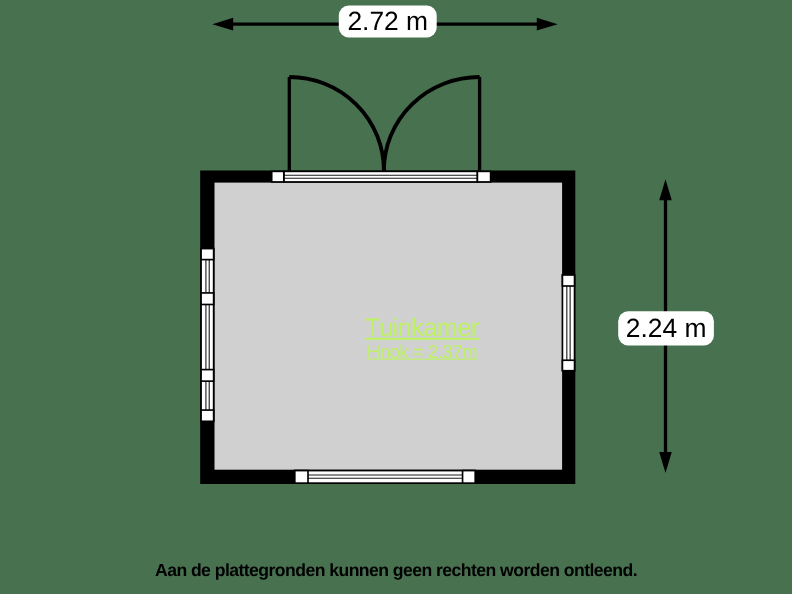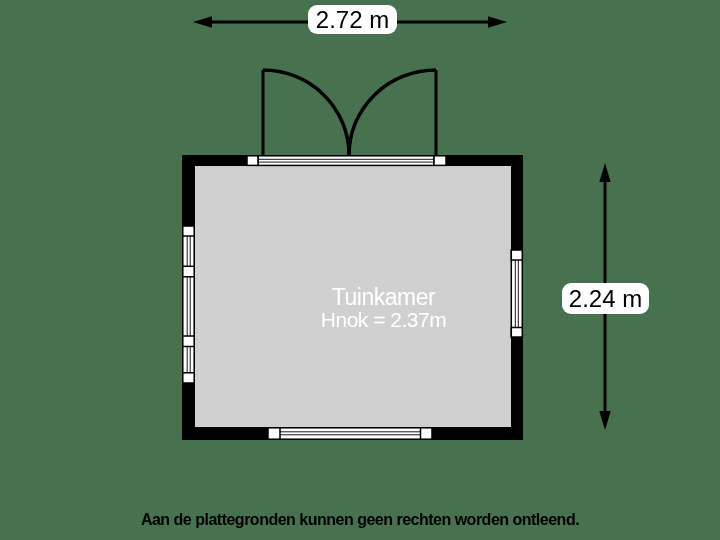--- a/index.html
+++ b/index.html
@@ -44,24 +44,25 @@
   .dim-w { left: 308px; top: 5px;   width: 89px; height: 29px; }
   .dim-h { left: 562px; top: 283px; width: 87px; height: 31px; }
 
   
   .room-text {
     position: absolute;
     left: 182px;
     top: 285px;
     width: 403px;
     text-align: center;
-    color: #ffffff;
+    color: #bef264;
+    text-decoration: underline;
   }
   .room-name { font-size: 23px; line-height: 24px; letter-spacing: -0.5px; }
-  .room-hnok { font-size: 21px; line-height: 22px; letter-spacing: -0.5px; }
+  .room-hnok { font-size: 17px; line-height: 22px; letter-spacing: -0.5px; }
 
   
   .disclaimer {
     position: absolute;
     left: 0;
     top: 508px;
     width: 720px;
     text-align: center;
     font-size: 16px;
     font-weight: bold;

